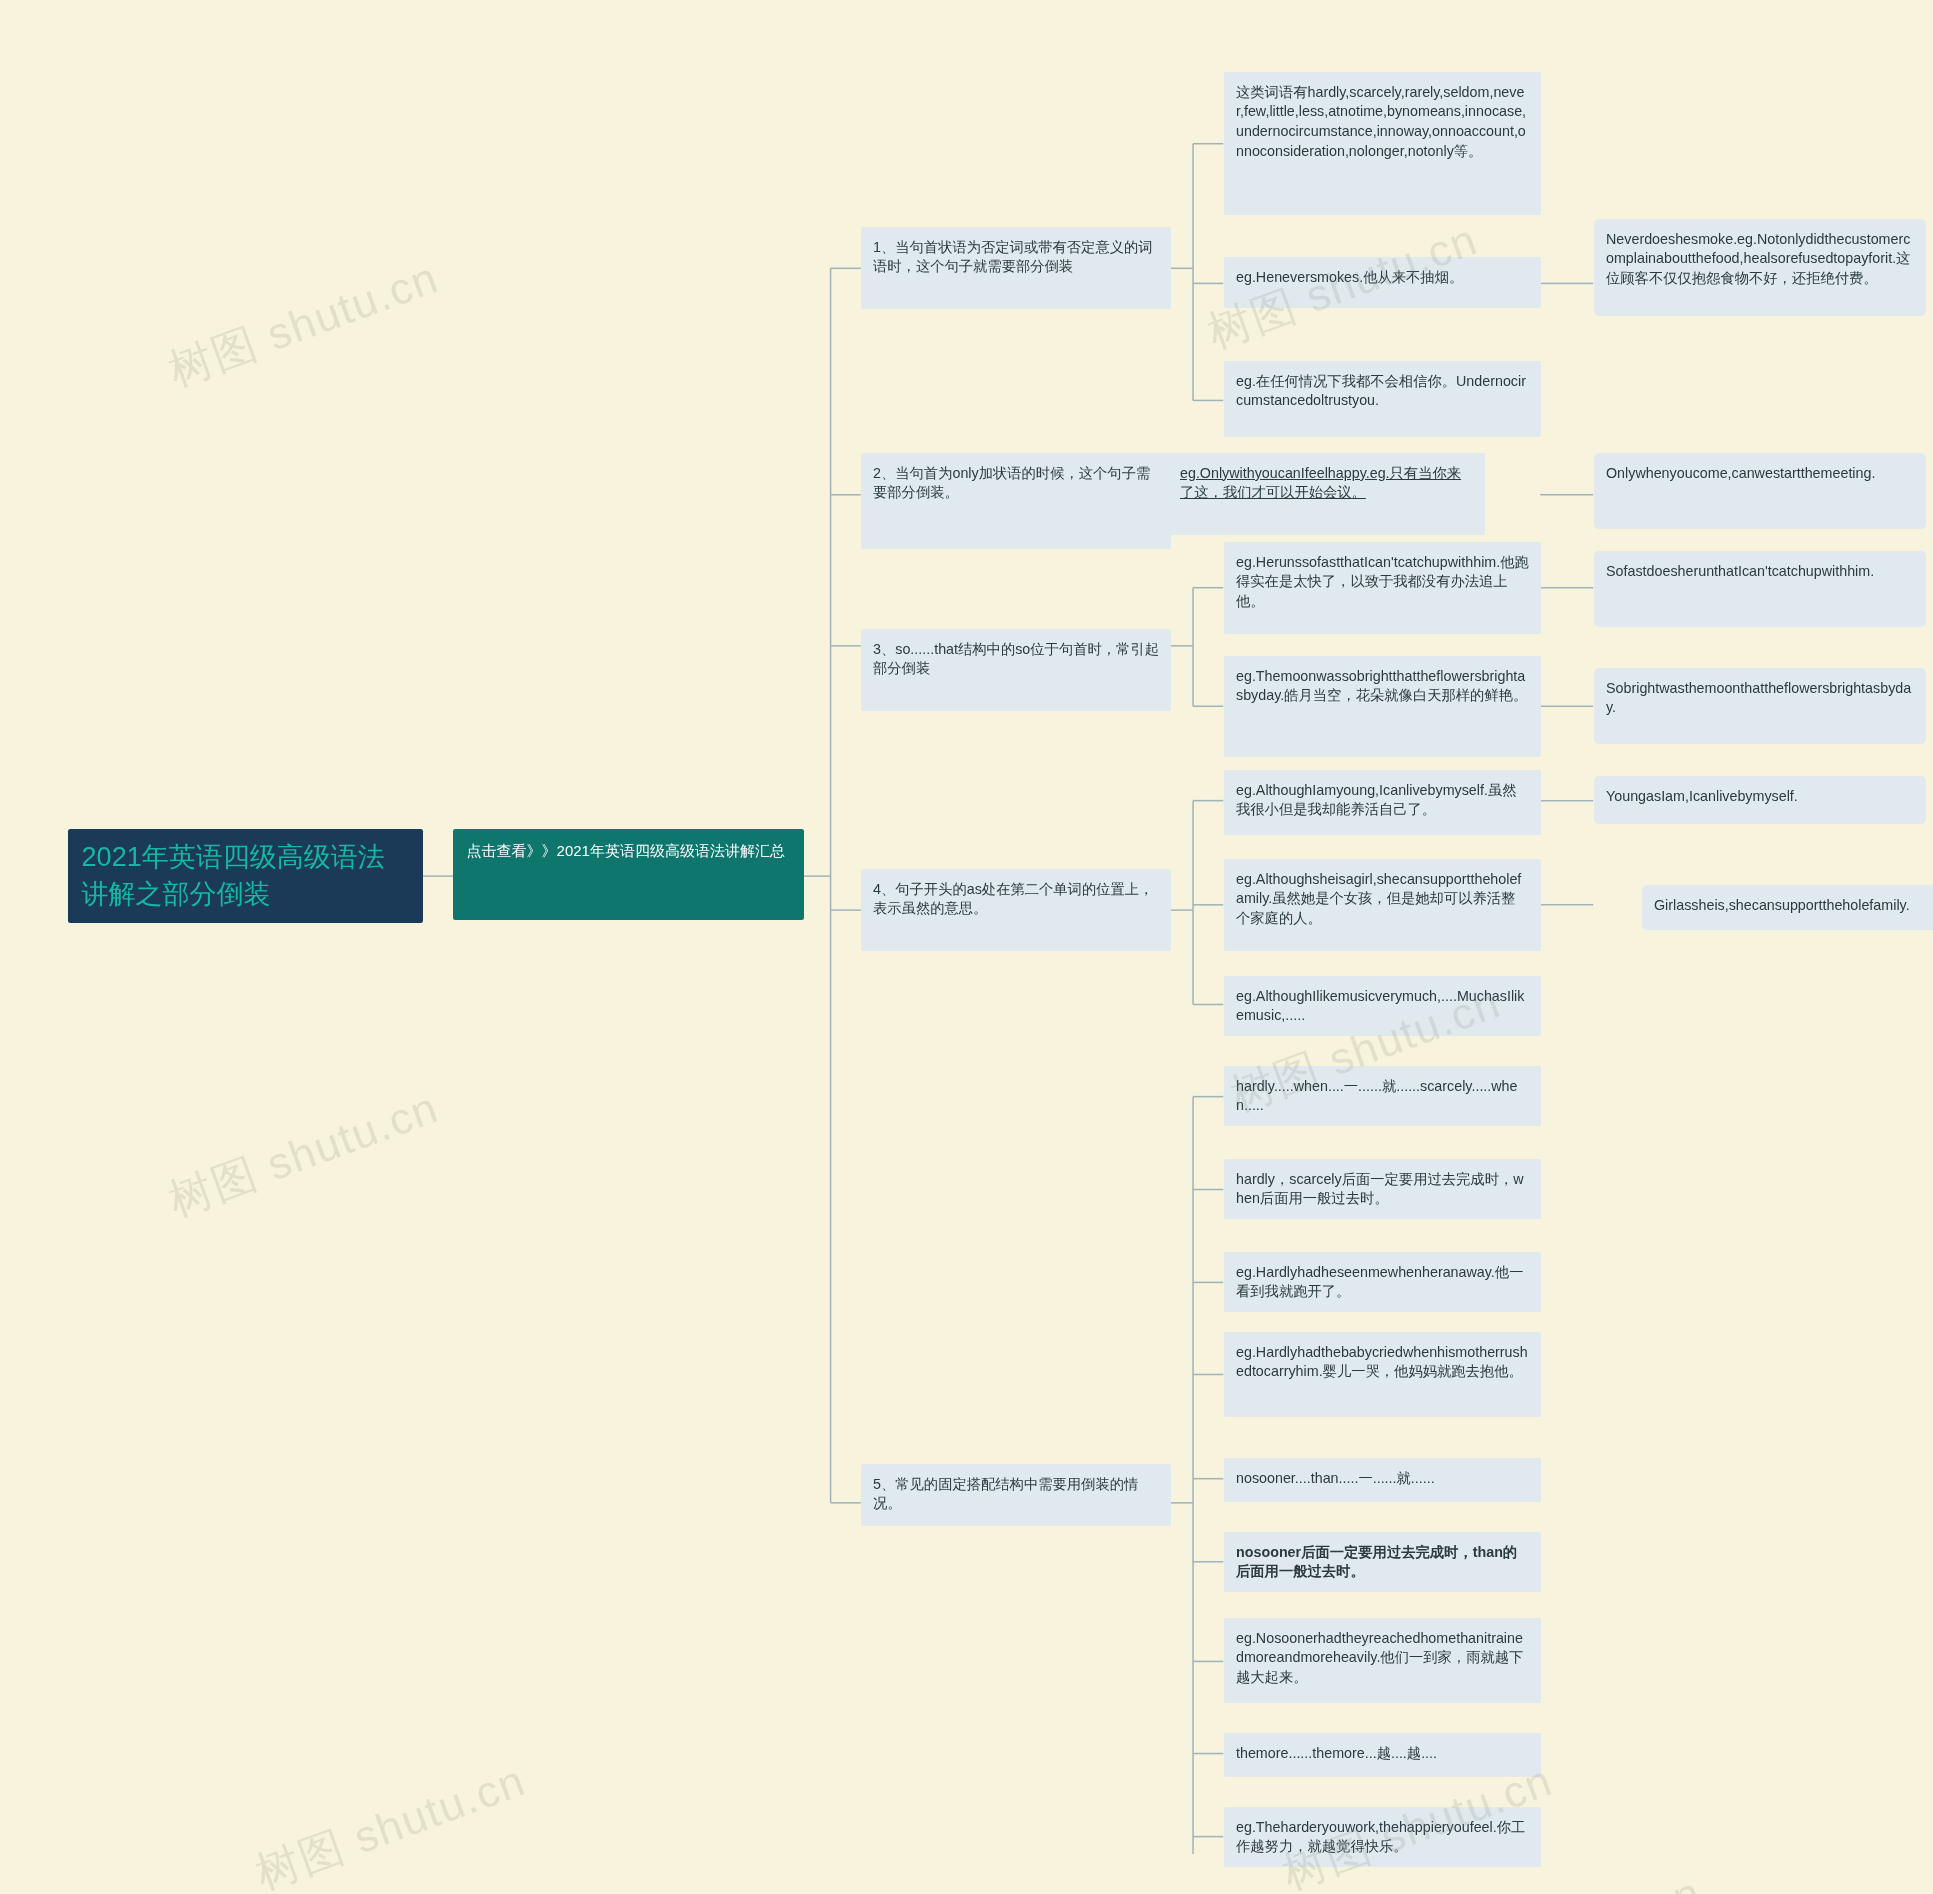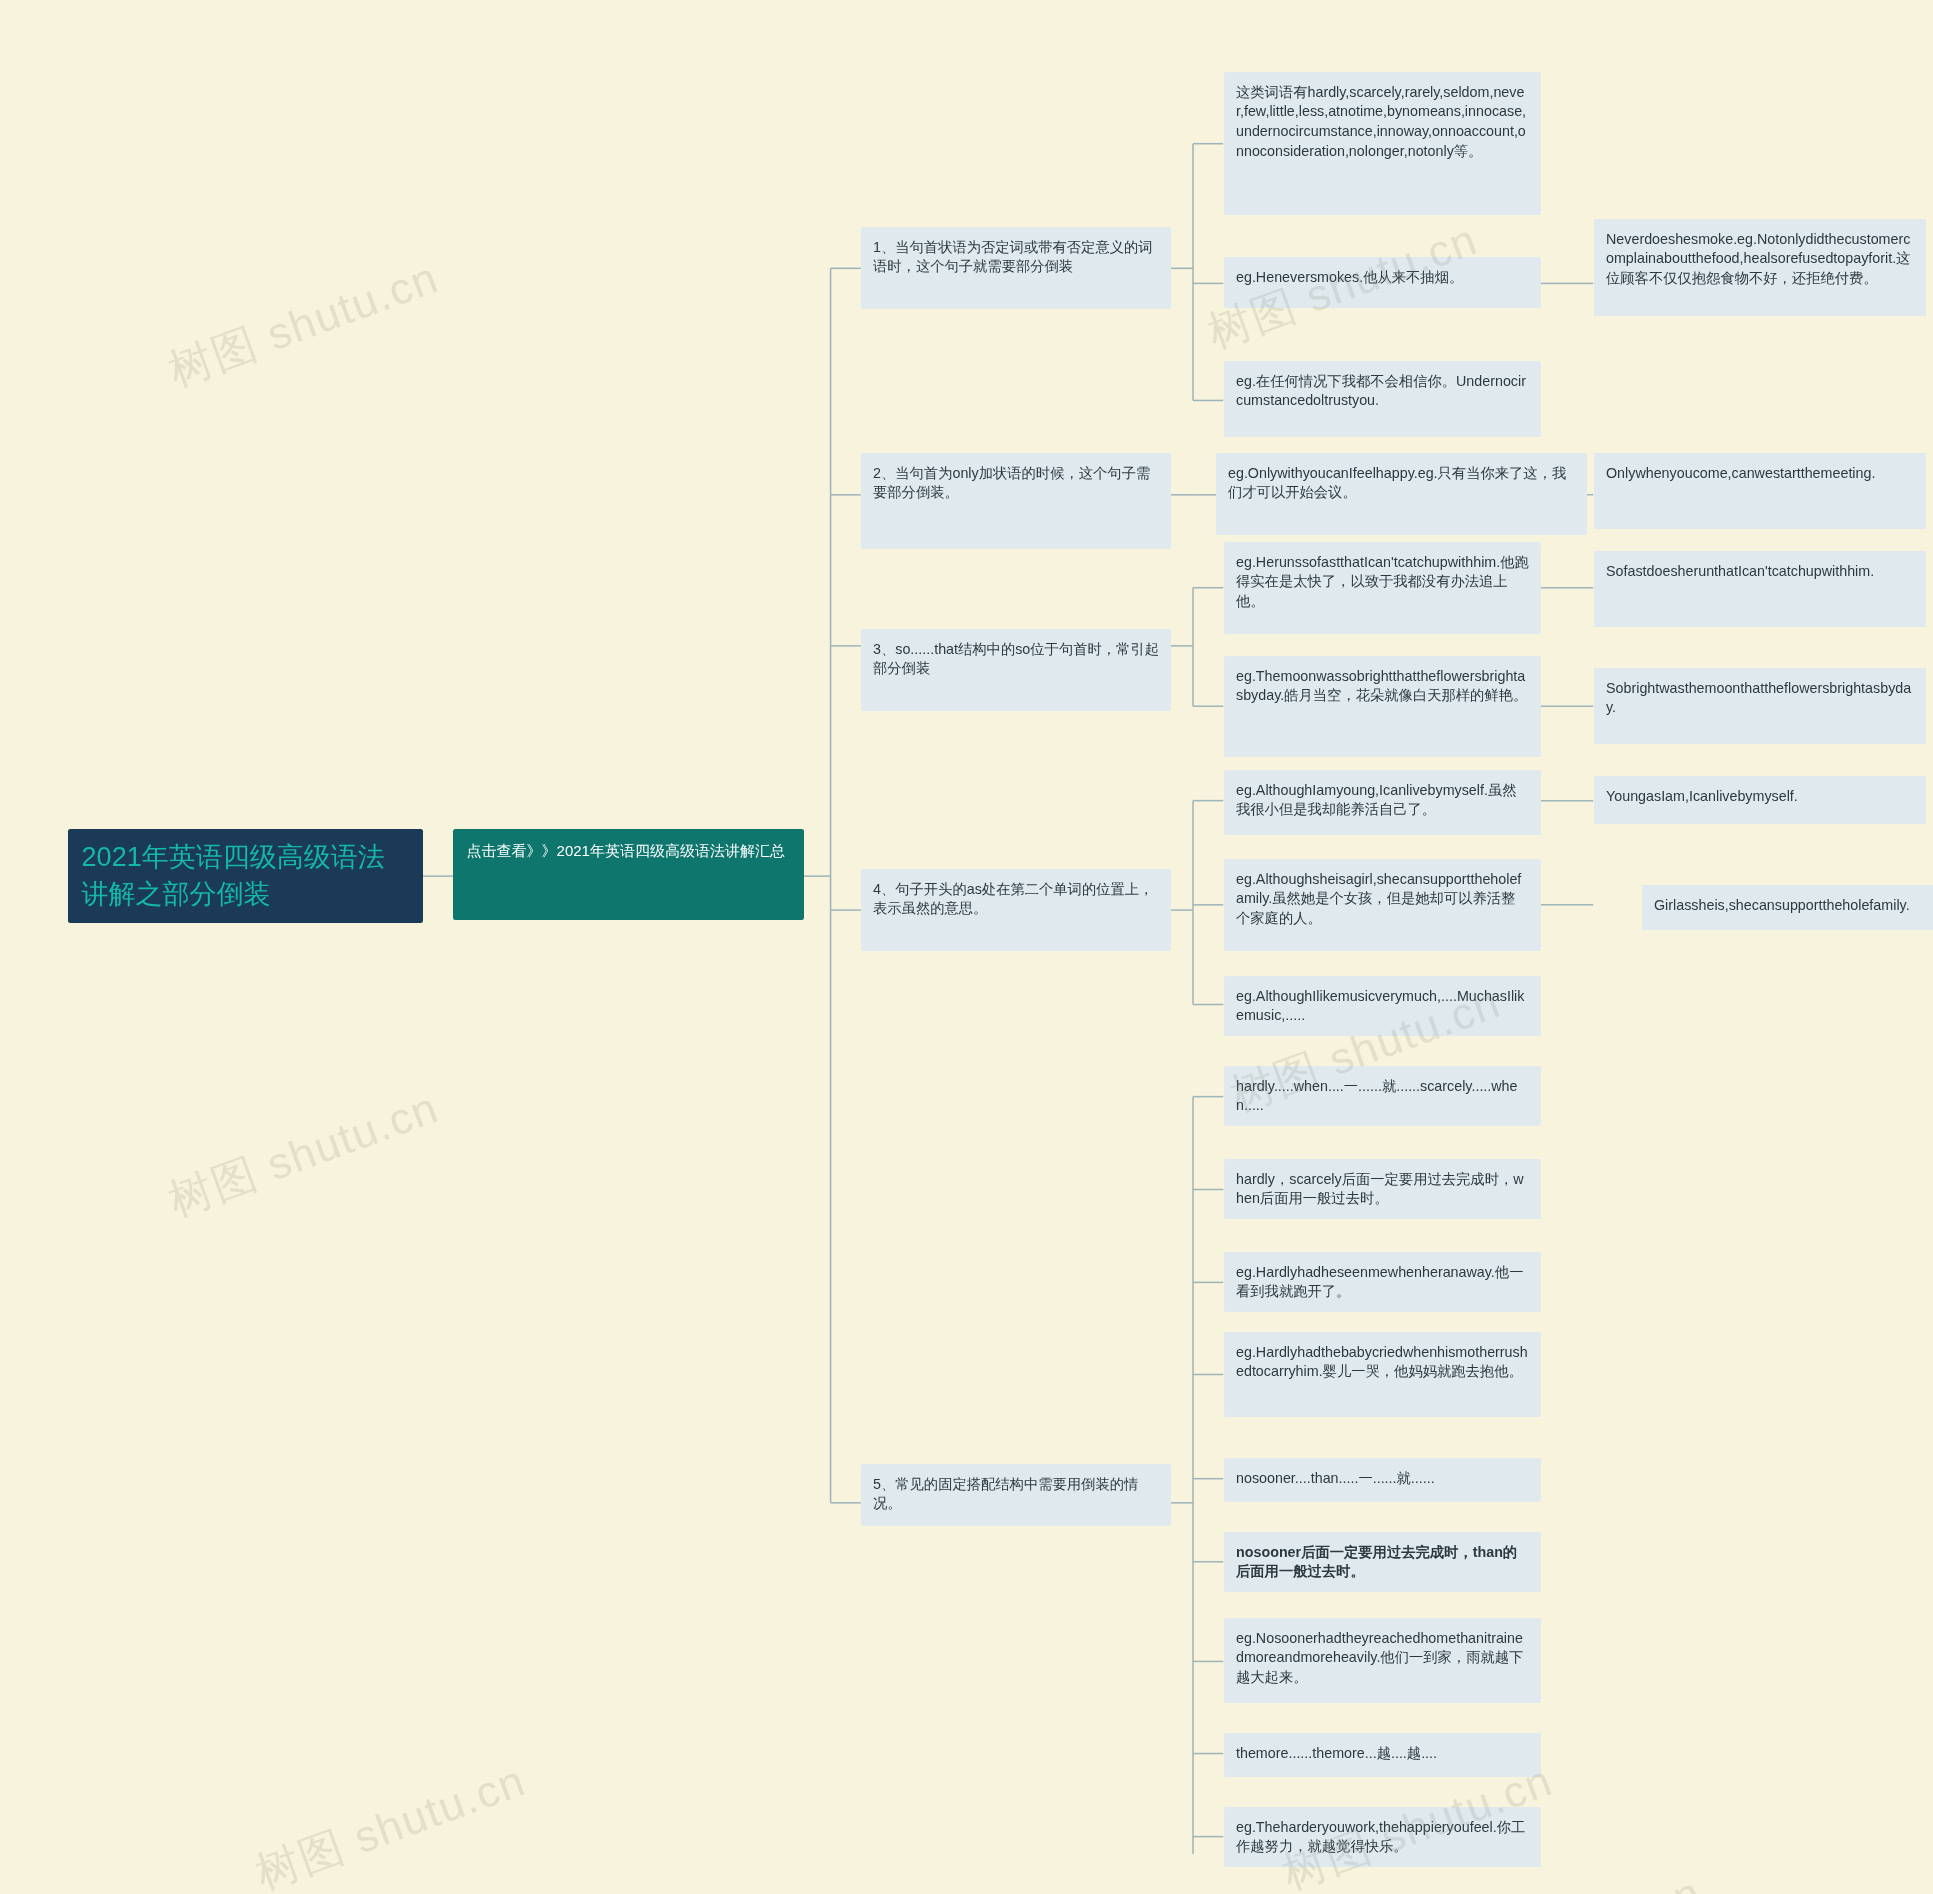--- a/index.html
+++ b/index.html
@@ -81,21 +81,21 @@
     color: #2b3a40;
     font-size: 14.3px;
     padding: 10.6px 12px;
     border-radius: 2.3px;
   }
   .lvl3 {
     background: #dfe9ee;
     color: #2b3a40;
     font-size: 14.3px;
     padding: 10.6px 12px;
-    border-radius: 0;
+    border-radius: 5px;
   }
 </style>
 </head>
 <body>
 
 <div id="canvas">
 
   <svg class="links" viewBox="0 0 2560 2509">
     <g fill="none" stroke="#9fb3ba" stroke-width="2">
 
@@ -162,21 +162,21 @@
   <div class="node lvl2" style="left:1224px; top:72px; width:317px; height:143px;">这类词语有hardly,scarcely,rarely,seldom,never,few,little,less,atnotime,bynomeans,innocase,undernocircumstance,innoway,onnoaccount,onnoconsideration,nolonger,notonly等。</div>
 
   <div class="node lvl2" style="left:1224px; top:257px; width:317px; height:51px;">eg.Heneversmokes.他从来不抽烟。</div>
 
   <div class="node lvl3" style="left:1594px; top:219px; width:332px; height:97px;">Neverdoeshesmoke.eg.Notonlydidthecustomercomplainaboutthefood,healsorefusedtopayforit.这位顾客不仅仅抱怨食物不好，还拒绝付费。</div>
 
   <div class="node lvl2" style="left:1224px; top:361px; width:317px; height:76px;">eg.在任何情况下我都不会相信你。Undernocircumstancedoltrustyou.</div>
 
   <div class="node lvl1" style="left:861px; top:453px; width:310px; height:96px;">2、当句首为only加状语的时候，这个句子需要部分倒装。</div>
 
-  <div class="node lvl2" style="left:1216px; top:453px; width:371px; height:82px;">eg.OnlywithyoucanIfeelhappy.eg.只有当你来了这，我们才可以开始会议。</div>
+  <div class="node lvl2" style="left:1168px; top:453px; width:317px; height:82px;text-decoration:underline;">eg.OnlywithyoucanIfeelhappy.eg.只有当你来了这，我们才可以开始会议。</div>
 
   <div class="node lvl3" style="left:1594px; top:453px; width:332px; height:76px;">Onlywhenyoucome,canwestartthemeeting.</div>
 
   <div class="node lvl1" style="left:861px; top:593px; width:310px; height:82px;margin-top:36px;">3、so......that结构中的so位于句首时，常引起部分倒装</div>
 
   <div class="node lvl2" style="left:1224px; top:542px; width:317px; height:92px;">eg.HerunssofastthatIcan'tcatchupwithhim.他跑得实在是太快了，以致于我都没有办法追上他。</div>
 
   <div class="node lvl3" style="left:1594px; top:551px; width:332px; height:76px;">SofastdoesherunthatIcan'tcatchupwithhim.</div>
 
   <div class="node lvl2" style="left:1224px; top:656px; width:317px; height:101px;">eg.Themoonwassobrightthattheflowersbrightasbyday.皓月当空，花朵就像白天那样的鲜艳。</div>

